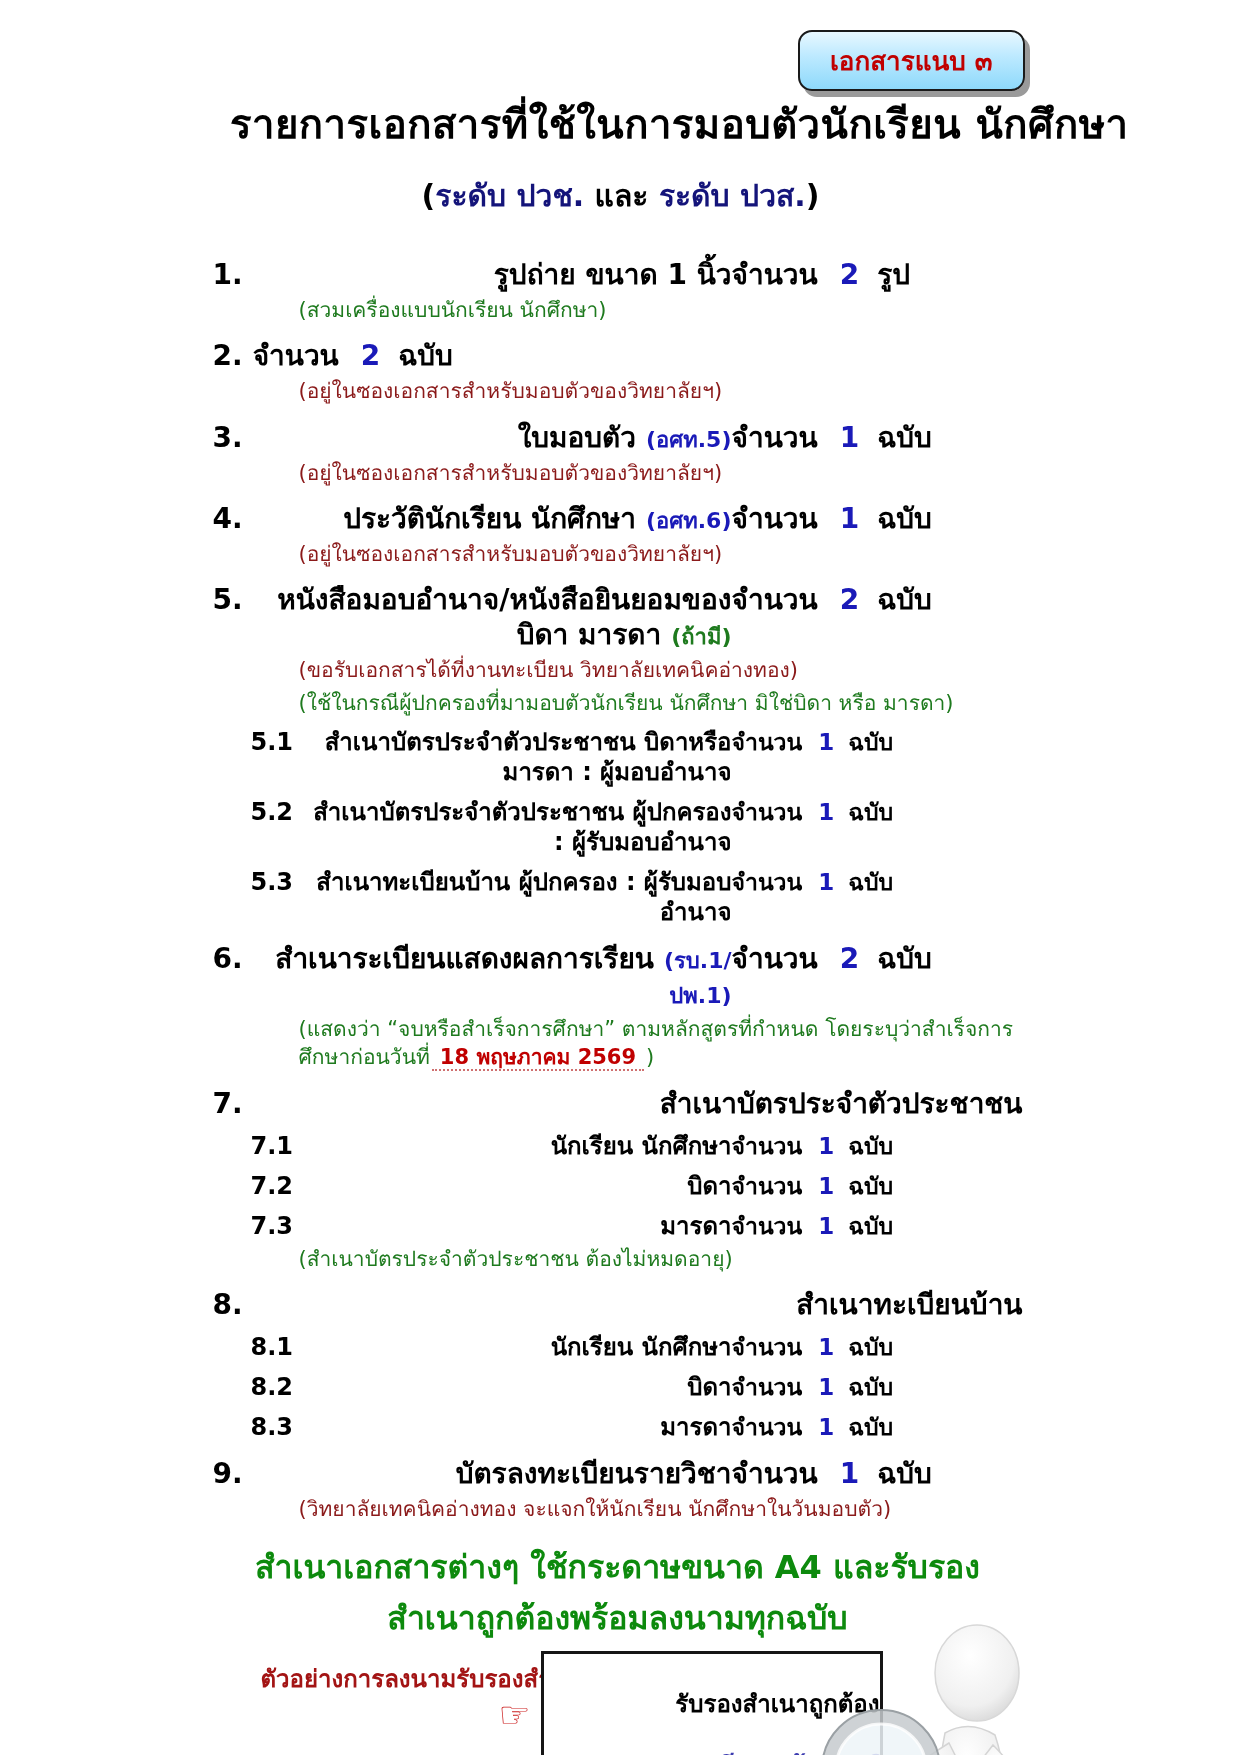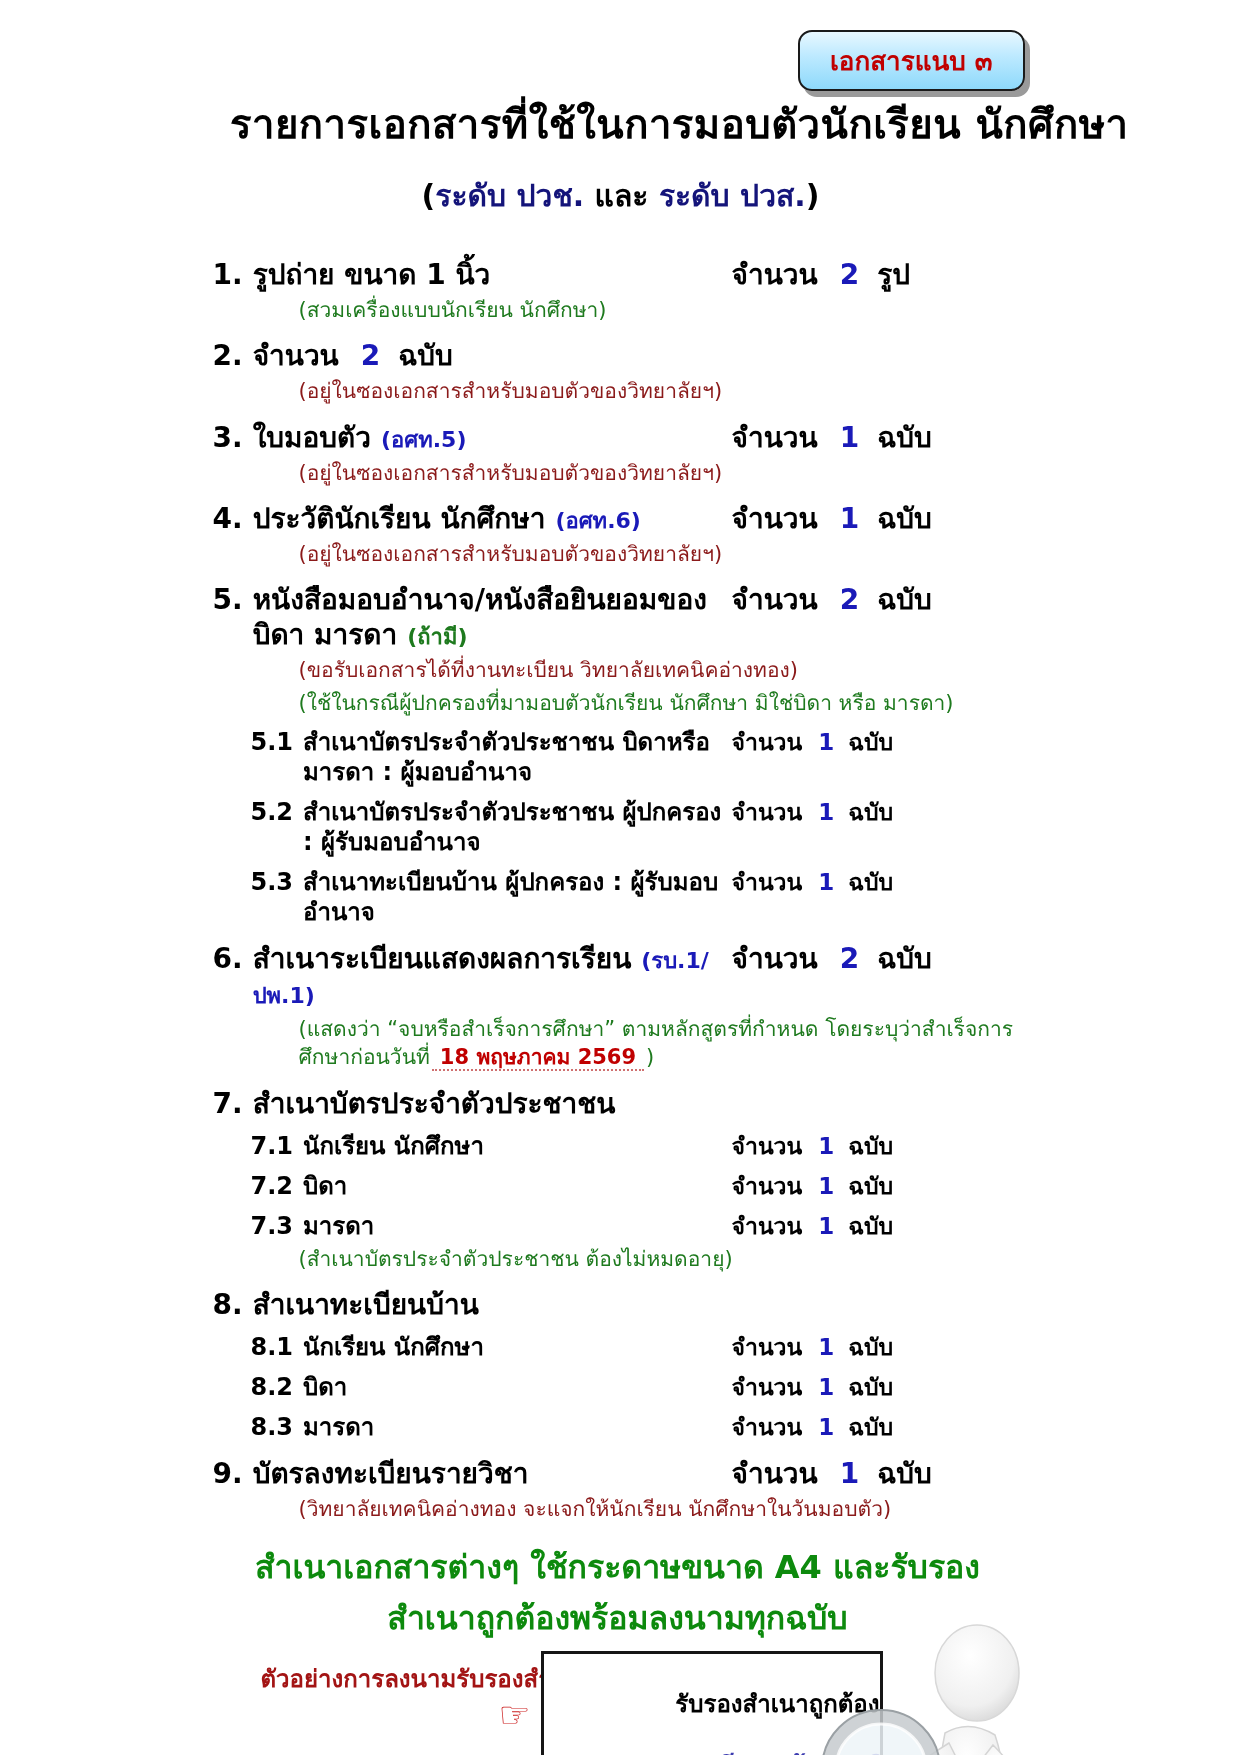--- a/index.html
+++ b/index.html
@@ -25,21 +25,21 @@
   .subtitle {
     margin-top:16px; text-align:center;
     font-size:30px; font-weight:bold;
   }
   .subtitle .navy { color:#14147a; }
   .content { padding:24px 106px 0 100px; }
   
   .item-row { display:flex; align-items:baseline; }
   .item-row.main { font-size:28px; font-weight:bold; margin-top:14px; line-height:1.25; }
   .inum { margin-right:10px; flex:none; }
-  .ilabel { flex:1; min-width:0; }
+  .ilabel { flex:1; min-width:0;text-align:right; }
   .ref { font-size:22px; font-weight:bold; margin-left:10px; }
   .ref.blue { color:#1a1ab8; }
   .ref.green { color:#1e7a1e; }
   .qty { flex:none; width:291px; display:flex; align-items:flex-end; }
   .main .qty { font-size:28px; }
   .qword { margin-right:22px; }
   .qnum { color:#1a1ab8; margin-right:18px; }
   .note {
     margin-top:4px; padding-left:86px;
     font-size:21px; line-height:1.35;

